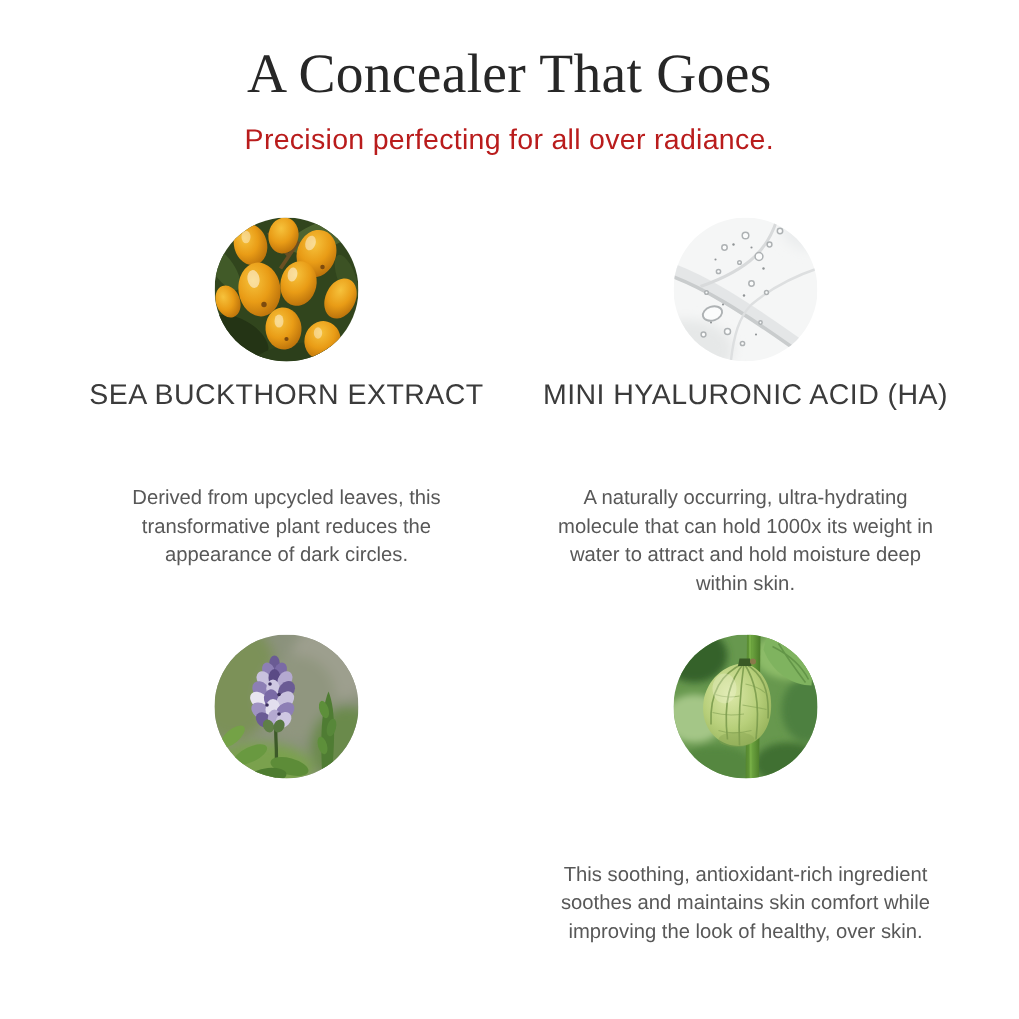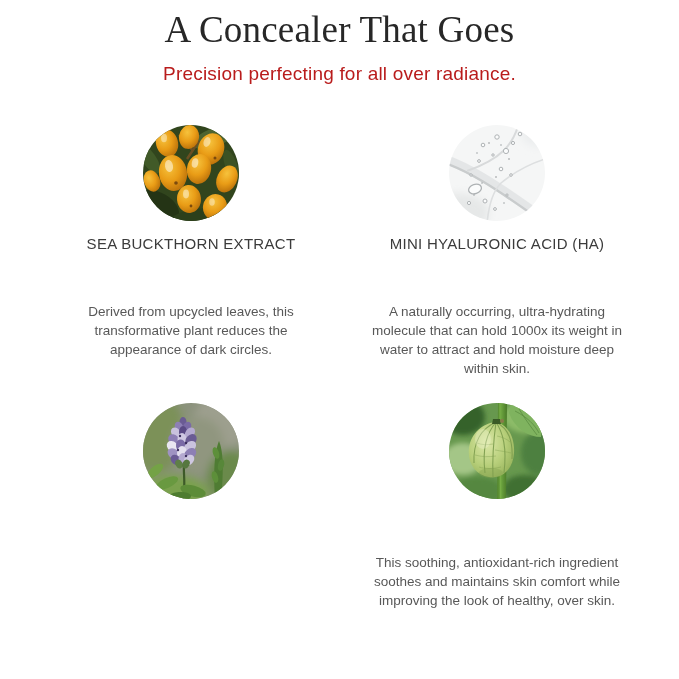--- a/index.html
+++ b/index.html
@@ -6,21 +6,21 @@
   html, body { background: #ffffff; }
   .page {
     position: relative;
     width: 679px;
     height: 679px;
     margin: 0 auto;
     background: #ffffff;
     overflow: hidden;
     font-family: "Liberation Sans", sans-serif;
   }
-  .header { text-align: center; padding-top: 12px; }
+  .header { text-align: center; padding-top: 32px; }
   .title {
     font-family: "Liberation Serif", serif;
     font-weight: 400;
     font-size: 37px;
     line-height: 36px;
     color: #272727;
     letter-spacing: 0.2px;
   }
   .title span { display: block; }
   .subtitle {
@@ -39,21 +39,21 @@
   .cell { display: flex; flex-direction: column; align-items: center; text-align: center; }
   .circle {
     width: 96px; height: 96px;
     border-radius: 50%;
     overflow: hidden;
     margin-bottom: 14px;
     flex: 0 0 auto;
   }
   .circle svg { display: block; width: 96px; height: 96px; }
   .ing-name {
-    font-size: 15px;
+    font-size: 19px;
     font-weight: 400;
     color: #3b3b3b;
     line-height: 18px;
     letter-spacing: 0.3px;
     margin-bottom: 9px;
   }
   .ing-desc {
     font-size: 13.5px;
     line-height: 19px;
     color: #585858;

